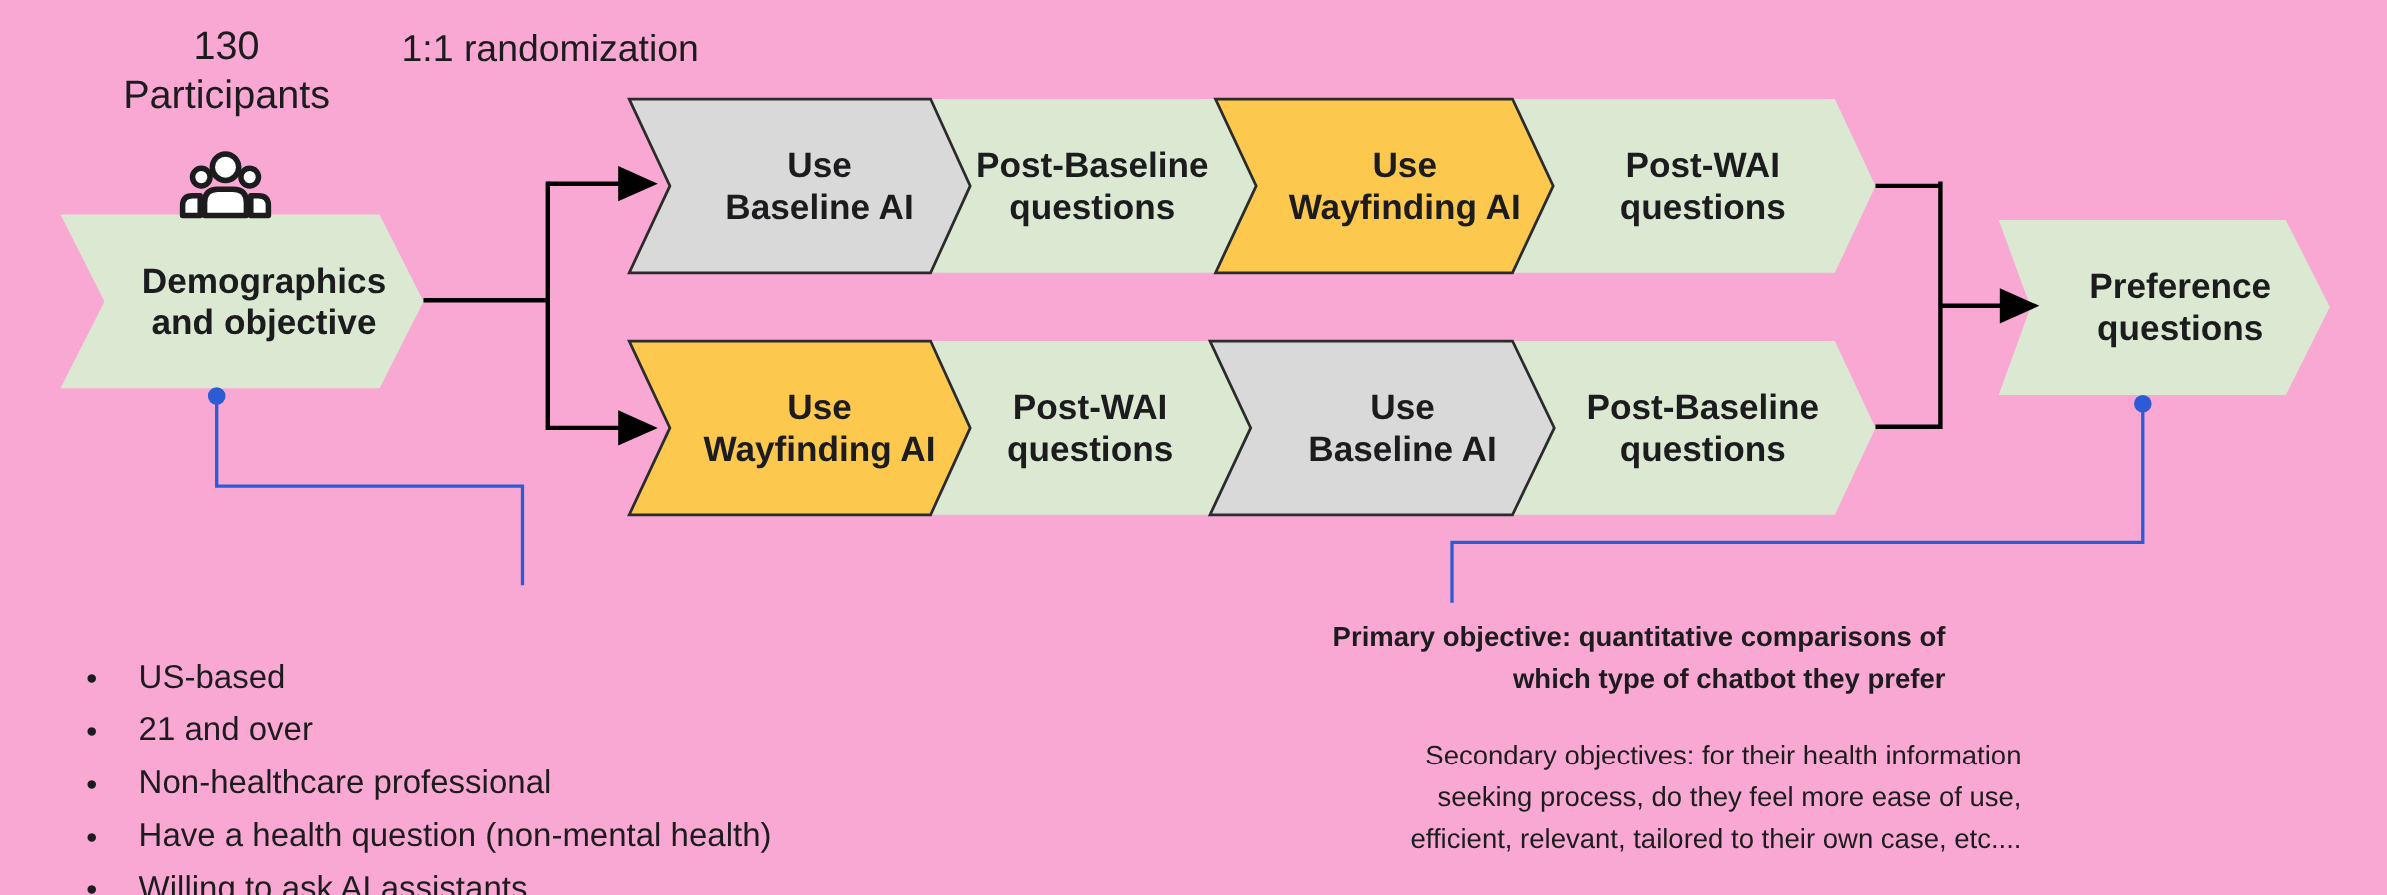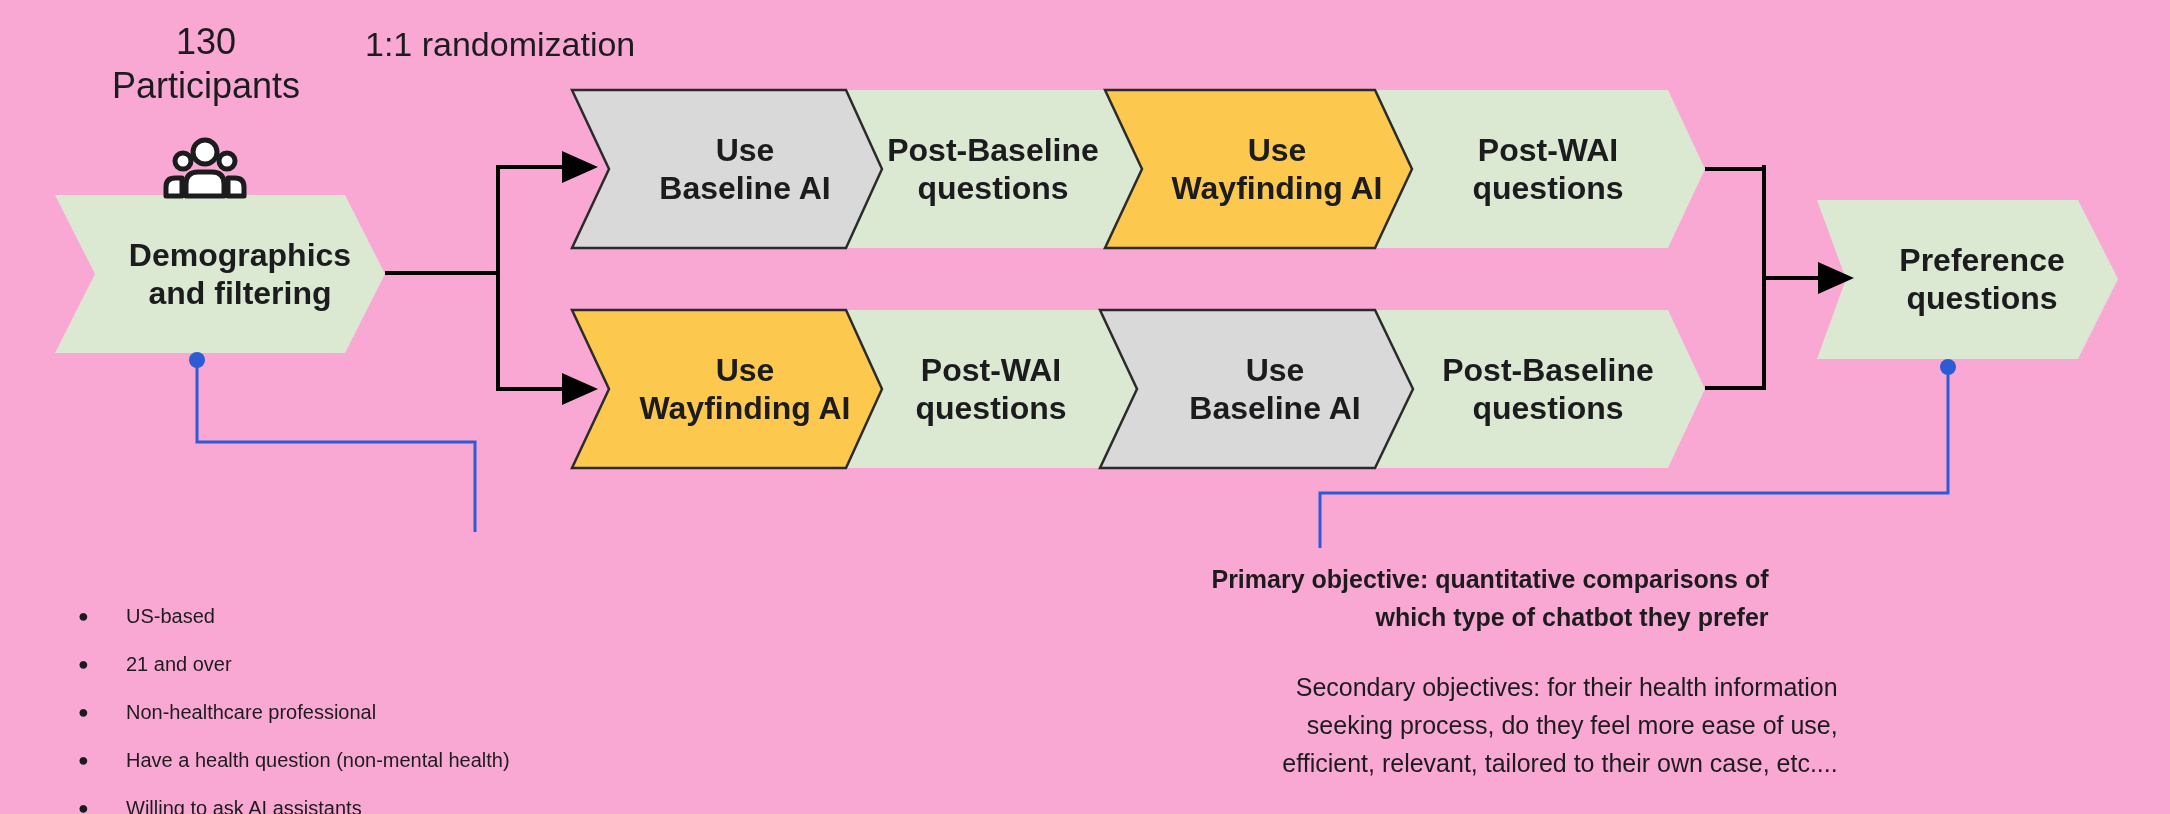--- a/index.html
+++ b/index.html
@@ -23,21 +23,21 @@
     white-space:nowrap;
   }
   .screen-head {
     position:absolute; font-size:30px; line-height:36px; font-weight:bold;
     white-space:nowrap;
   }
   ul.screen-list {
     position:absolute; margin:0; padding:0; list-style:none;
   }
   ul.screen-list li {
-    position:relative; padding-left:58px; font-size:20px; line-height:48px;
+    position:relative; padding-left:58px; font-size:30px; line-height:48px;
     white-space:nowrap;
   }
   ul.screen-list li::before {
     content:"\25CF"; position:absolute; left:10px; top:0;
     font-size:18px; line-height:48px;
   }
   .obj {
     position:absolute; transform:translateX(-50%);
     text-align:right; white-space:pre-line;
     font-size:25px; line-height:38px;
@@ -96,21 +96,21 @@
       <path d="M244,196 L244,187 Q244,178 235,178 L228,178 L228,196 Z"></path>
       <path d="M186,196 L186,184 Q186,172 198,172 L212,172 Q224,172 224,184 L224,196 Z"></path>
     </g>
   </svg>
 
   <div class="title" style="left:206px; top:20px;">130
 Participants</div>
   <div class="note" style="left:365px; top:24px;">1:1 randomization</div>
 
   <div class="lbl" style="left:240px; top:274px;">Demographics
-and filtering</div>
+and objective</div>
 
   <div class="lbl" style="left:745px; top:169px;">Use
 Baseline AI</div>
   <div class="lbl" style="left:993px; top:169px;">Post-Baseline
 questions</div>
   <div class="lbl" style="left:1277px; top:169px;">Use
 Wayfinding AI</div>
   <div class="lbl" style="left:1548px; top:169px;">Post-WAI
 questions</div>
 

